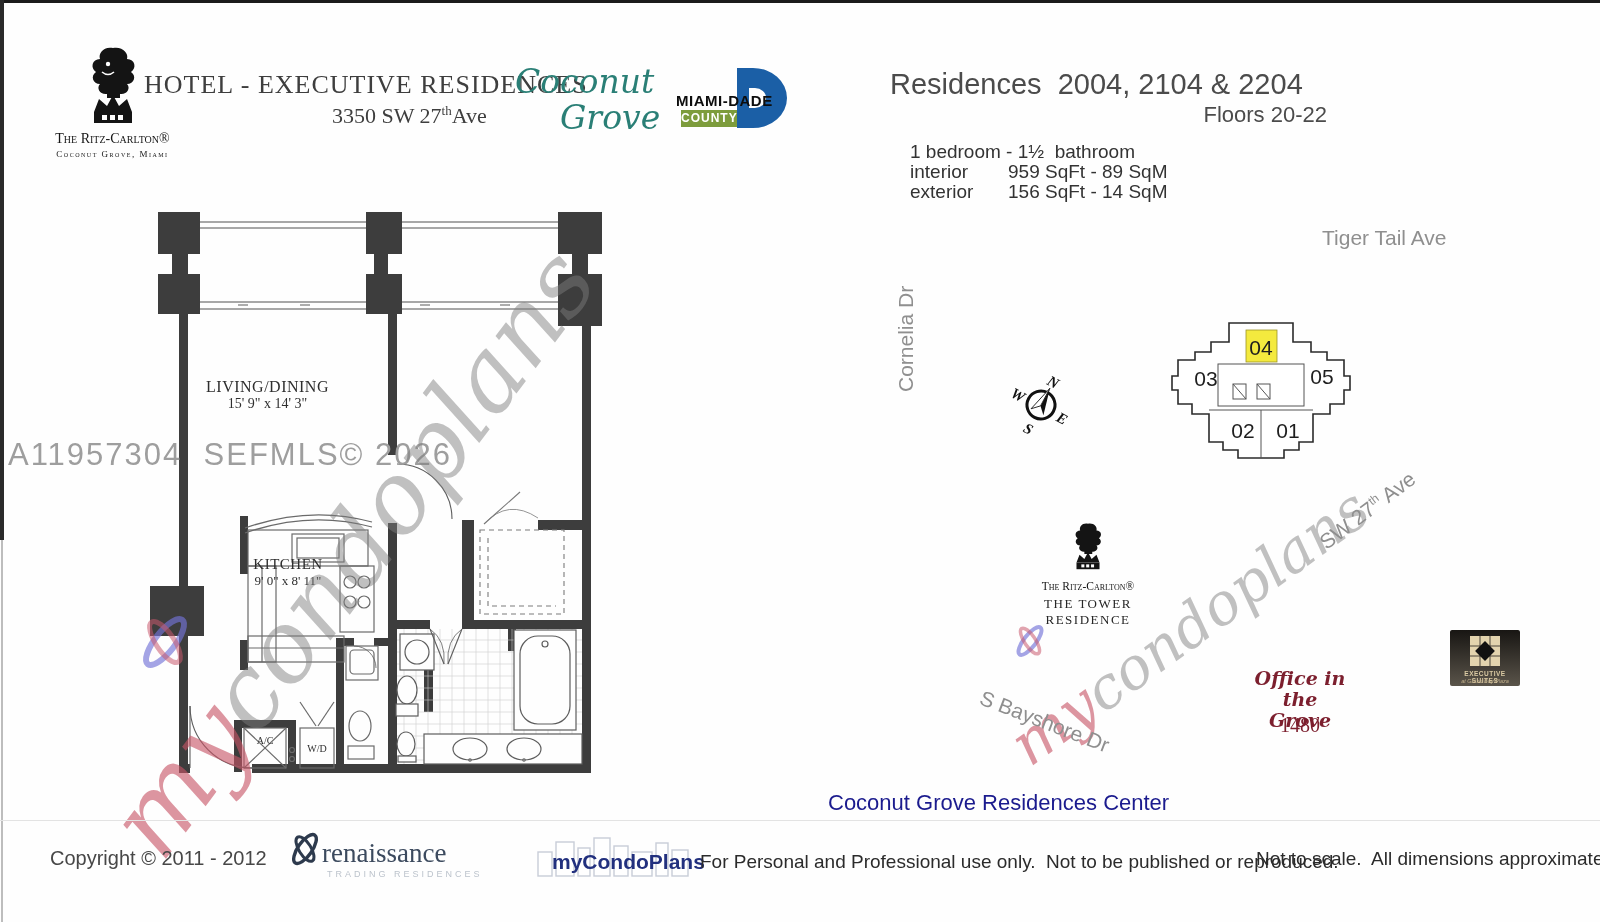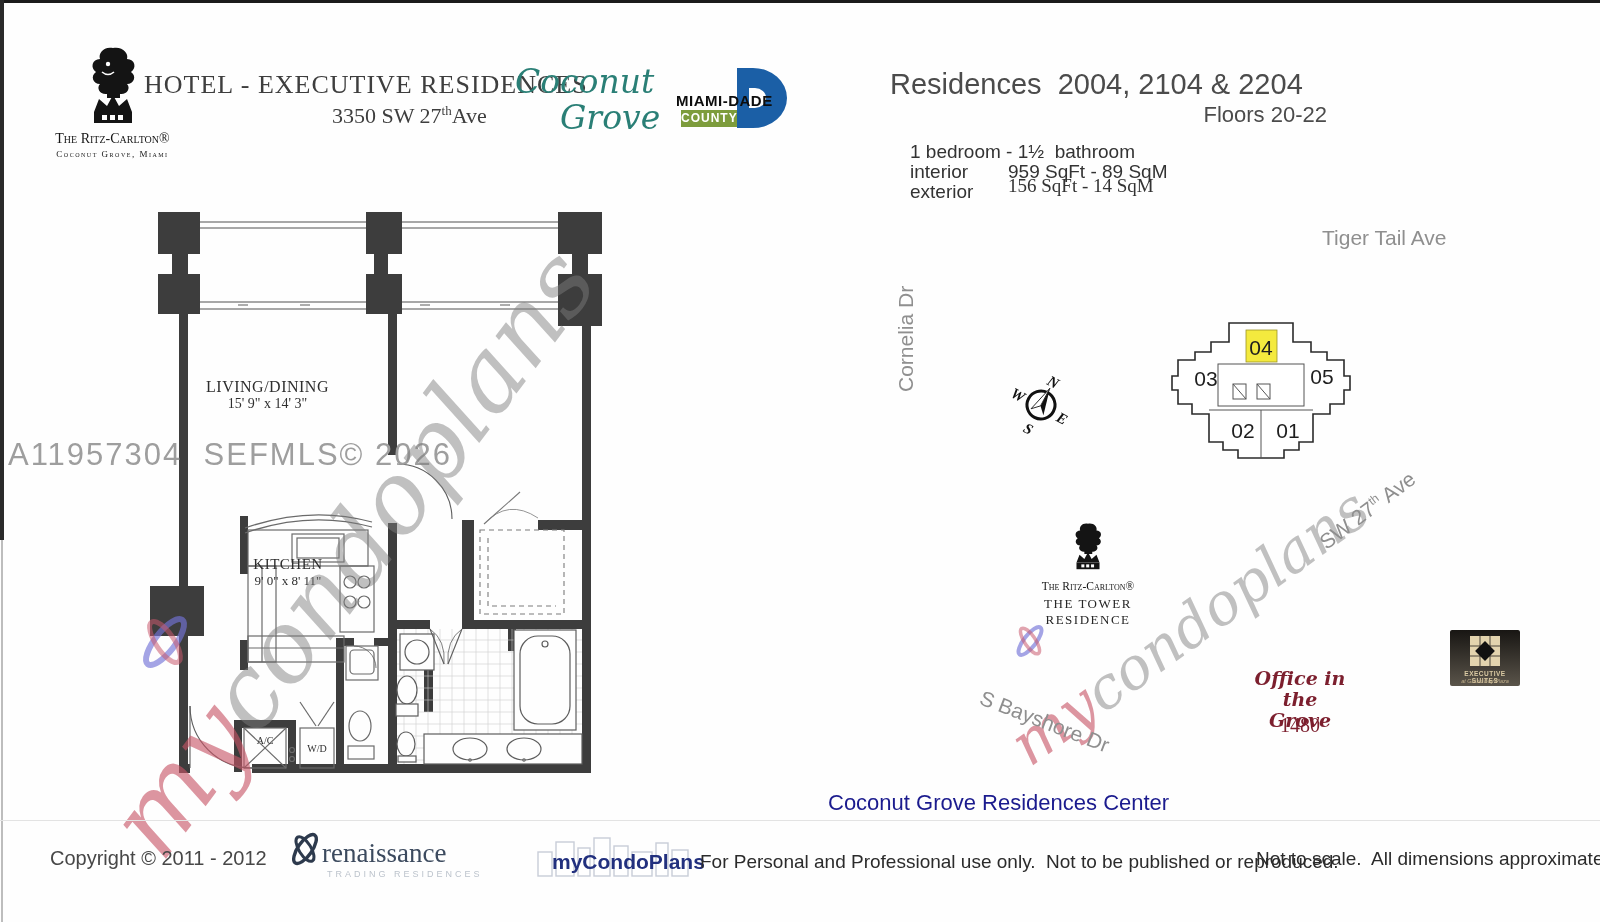--- a/index.html
+++ b/index.html
@@ -100,21 +100,21 @@
   </svg>
   <div class="abs md-name">MIAMI-DADE</div>
   <div class="abs md-county">COUNTY</div>
 
   <div class="abs res-title pre">Residences  2004, 2104 &amp; 2204</div>
   <div class="abs res-floors">Floors 20-22</div>
   <div class="abs spec pre" style="left:910px;top:141px;">1 bedroom - 1½  bathroom</div>
   <div class="abs spec" style="left:910px;top:161px;">interior</div>
   <div class="abs spec" style="left:1008px;top:161px;">959 SqFt - 89 SqM</div>
   <div class="abs spec" style="left:910px;top:181px;">exterior</div>
-  <div class="abs spec" style="left:1008px;top:175px;font-family:Liberation Serif, serif;">156 SqFt - 14 SqM</div>
+  <div class="abs spec" style="left:1008px;top:181px;">156 SqFt - 14 SqM</div>
 
   <svg class="abs" style="left:130px;top:200px;" width="500" height="600" viewBox="130 200 500 600">
     <g stroke="#8a8a8a" stroke-width="1.4">
       <line x1="158" y1="222" x2="602" y2="222"></line>
         <line x1="158" y1="228" x2="602" y2="228"></line>
     </g>
     <g stroke="#8a8a8a" stroke-width="1.4">
       <line x1="200" y1="302" x2="558" y2="302"></line>
         <line x1="200" y1="309" x2="558" y2="309"></line>
       <line x1="238" y1="305" x2="248" y2="305"></line>

